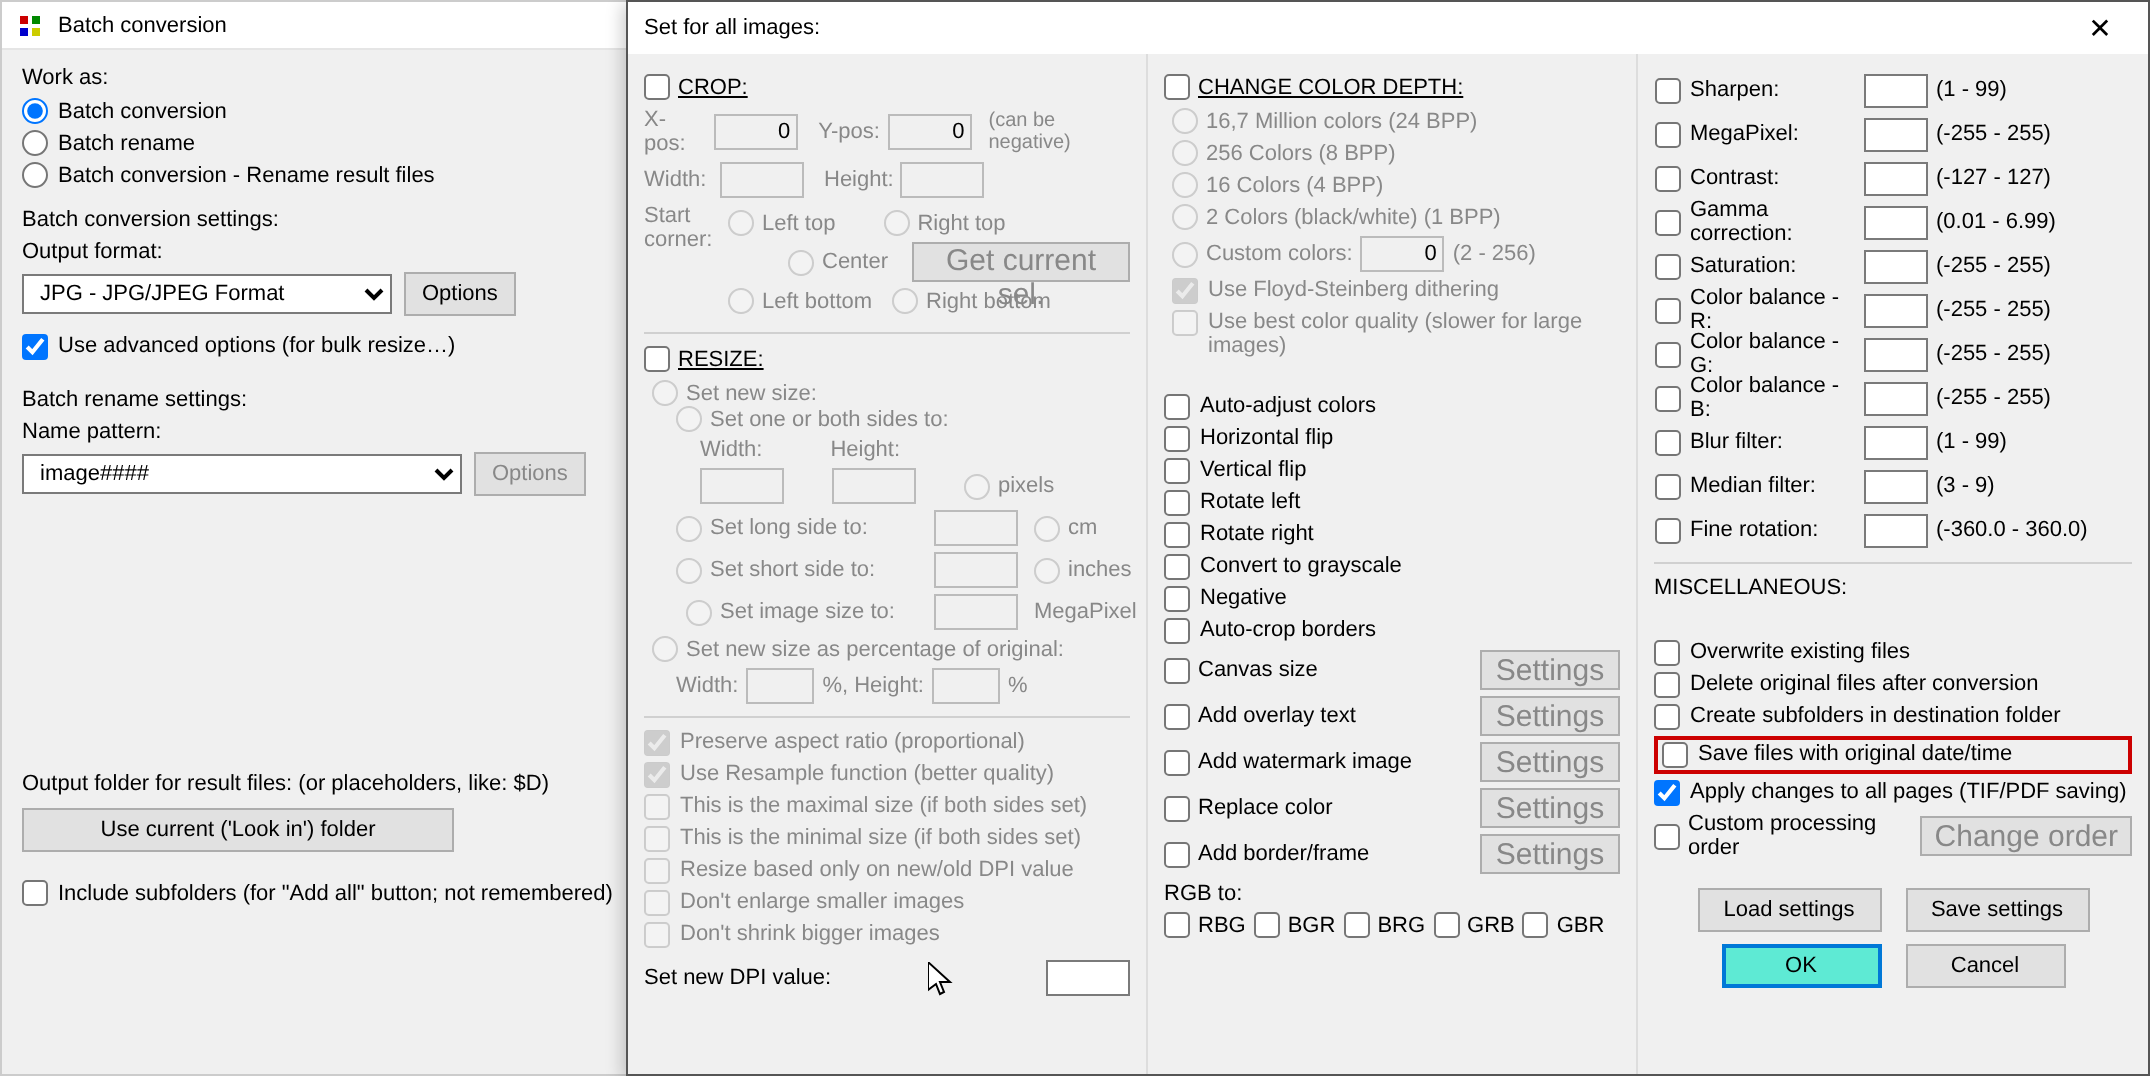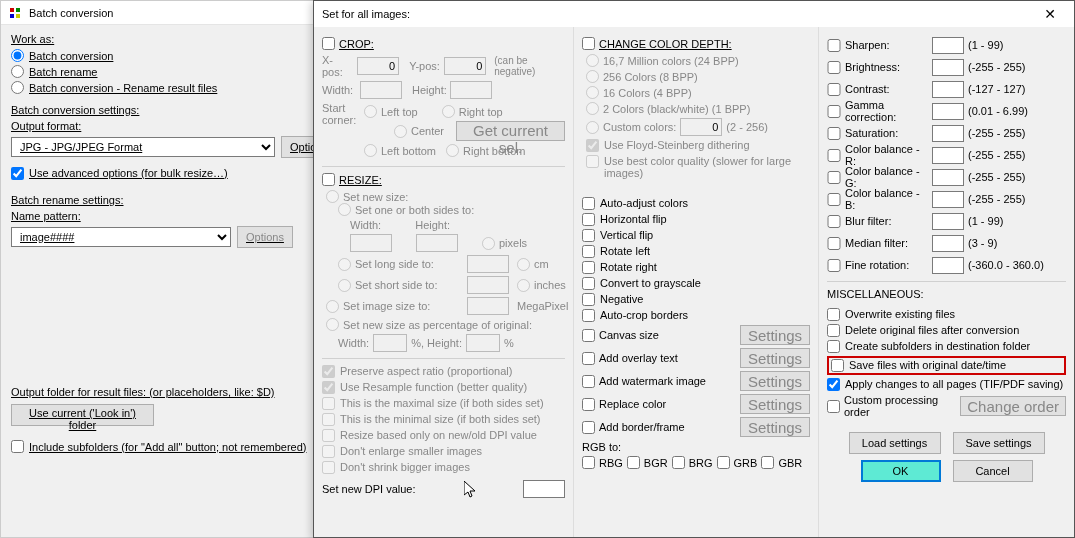--- a/index.html
+++ b/index.html
@@ -1,20 +1,20 @@
 <!DOCTYPE html>
 <html><head>
 <meta charset="utf-8">
 <style>
 * { box-sizing: border-box; margin: 0; padding: 0; }
 body { font-family: "Segoe UI", Tahoma, sans-serif; font-size: 11px; color: #000; background: #fff; width: 1075px; height: 538px; overflow: hidden; position: relative; }
 .bg-window { position: absolute; left: 0; top: 0; width: 510px; height: 538px; background: #f0f0f0; border: 1px solid #ccc; }
 .bg-titlebar { height: 24px; background: #fff; display: flex; align-items: center; padding: 0 6px; border-bottom: 1px solid #e5e5e5; }
 .bg-icon { width: 16px; height: 16px; margin-right: 6px; display:inline-flex; align-items:center; justify-content:center; }
-.bg-body { padding: 8px 10px; text-decoration: underline; }
+.bg-body { padding: 8px 10px; }
 .section { margin-bottom: 10px; }
 .section-label { margin-bottom: 4px; }
 .radio-row, .check-row { display: flex; align-items: center; margin: 3px 0; }
 .radio-row input, .check-row input { margin-right: 5px; }
 .row { display: flex; align-items: center; gap: 6px; margin: 4px 0; }
 select, input[type=text] { font-family: inherit; font-size: 11px; border: 1px solid #7a7a7a; background: #fff; padding: 2px 4px; height: 20px; }
 button { font-family: inherit; font-size: 11px; background: #e1e1e1; border: 1px solid #adadad; padding: 2px 8px; height: 22px; cursor: pointer; }
 .dlg { position: absolute; left: 313px; top: 0; width: 762px; height: 538px; background: #f0f0f0; border: 1px solid #555; box-shadow: -2px 2px 8px rgba(0,0,0,0.2); }
 .dlg-titlebar { height: 26px; background: #fff; display: flex; align-items: center; padding: 0 8px; justify-content: space-between; }
 .dlg-close { width: 32px; height: 22px; display: flex; align-items: center; justify-content: center; font-size: 14px; cursor: pointer; }
@@ -75,21 +75,21 @@
         </div>
       <div class="radio-row">
           <input type="radio" name="wa" style="">
           <span>Batch conversion - Rename result files</span>
         </div>
     </div>
     <div class="section">
       <div class="section-label">Batch conversion settings:</div>
       <div>Output format:</div>
       <div class="row">
-        <select style="width:264px"><option>JPG - JPG/JPEG Format</option></select>
+        <select style="width:185px"><option>JPG - JPG/JPEG Format</option></select>
         <button>Options</button>
       </div>
       <div class="row">
         <div class="check-row" style="flex:1">
             <input type="checkbox" checked="" style="">
             <span>Use advanced options (for bulk resize…)</span>
           </div>
         <button>Advanced</button>
       </div>
     </div>
@@ -98,21 +98,21 @@
       <div>Name pattern:</div>
       <div class="row">
         <select style="width:220px"><option>image####</option></select>
         <button disabled="" style="color:#888">Options</button>
       </div>
     </div>
     <div style="height:128px"></div>
     <div class="section">
       <div>Output folder for result files: (or placeholders, like: $D)</div>
       <div class="row" style="margin-top:6px">
-        <button style="width:143px">Use current ('Look in') folder</button>
+        <button style="width:216px">Use current ('Look in') folder</button>
         <div style="flex:1"></div>
         <button>Browse</button>
       </div>
     </div>
     <div class="check-row" style="margin-top:14px">
         <input type="checkbox" style="">
         <span>Include subfolders (for "Add all" button; not remembered)</span>
       </div>
   </div>
 </div>
@@ -216,21 +216,21 @@
               <input type="radio" disabled="" style="">
               <span>Set short side to:</span>
             </span>
           <input class="numbox ro" style="margin-left: auto; margin-right: 4px;">
           <span class="radio-sm" style="width:48px">
               <input type="radio" disabled="" style="">
               <span>inches</span>
             </span>
         </div>
         <div class="field-row">
-          <span class="radio-sm" style="margin-left:0">
+          <span class="radio-sm" style="margin-left:17px">
               <input type="radio" disabled="" style="">
               <span>Set image size to:</span>
             </span>
           <input class="numbox ro" style="margin-left: auto; margin-right: 4px;">
           <span style="width:48px">MegaPixel</span>
         </div>
         <div class="radio-sm">
             <input type="radio" disabled="" style="">
             <span>Set new size as percentage of original:</span>
           </div>
@@ -394,21 +394,21 @@
     <div class="col col3">
       <div id="adj-list">
           <div class="adj-row">
             <input type="checkbox" class="cb" style="">
             <span class="lbl">Sharpen:</span>
             <span class="box"></span>
             <span class="rng">(1  -  99)</span>
           </div>
           <div class="adj-row">
             <input type="checkbox" class="cb" style="">
-            <span class="lbl">Brightness:</span>
+            <span class="lbl">MegaPixel:</span>
             <span class="box"></span>
             <span class="rng">(-255  -  255)</span>
           </div>
           <div class="adj-row">
             <input type="checkbox" class="cb" style="">
             <span class="lbl">Contrast:</span>
             <span class="box"></span>
             <span class="rng">(-127  -  127)</span>
           </div>
           <div class="adj-row">
@@ -454,21 +454,21 @@
             <span class="rng">(3  -  9)</span>
           </div>
           <div class="adj-row">
             <input type="checkbox" class="cb" style="">
             <span class="lbl">Fine rotation:</span>
             <span class="box"></span>
             <span class="rng">(-360.0  -  360.0)</span>
           </div>
         </div>
       <hr>
-      <div style="margin-bottom:8px">MISCELLANEOUS:</div>
+      <div style="margin-bottom:20px">MISCELLANEOUS:</div>
       <div class="chk-row">
           <input type="checkbox" style="">
           <span>Overwrite existing files</span>
         </div>
       <div class="chk-row">
           <input type="checkbox" style="">
           <span>Delete original files after conversion</span>
         </div>
       <div class="chk-row">
           <input type="checkbox" style="">

